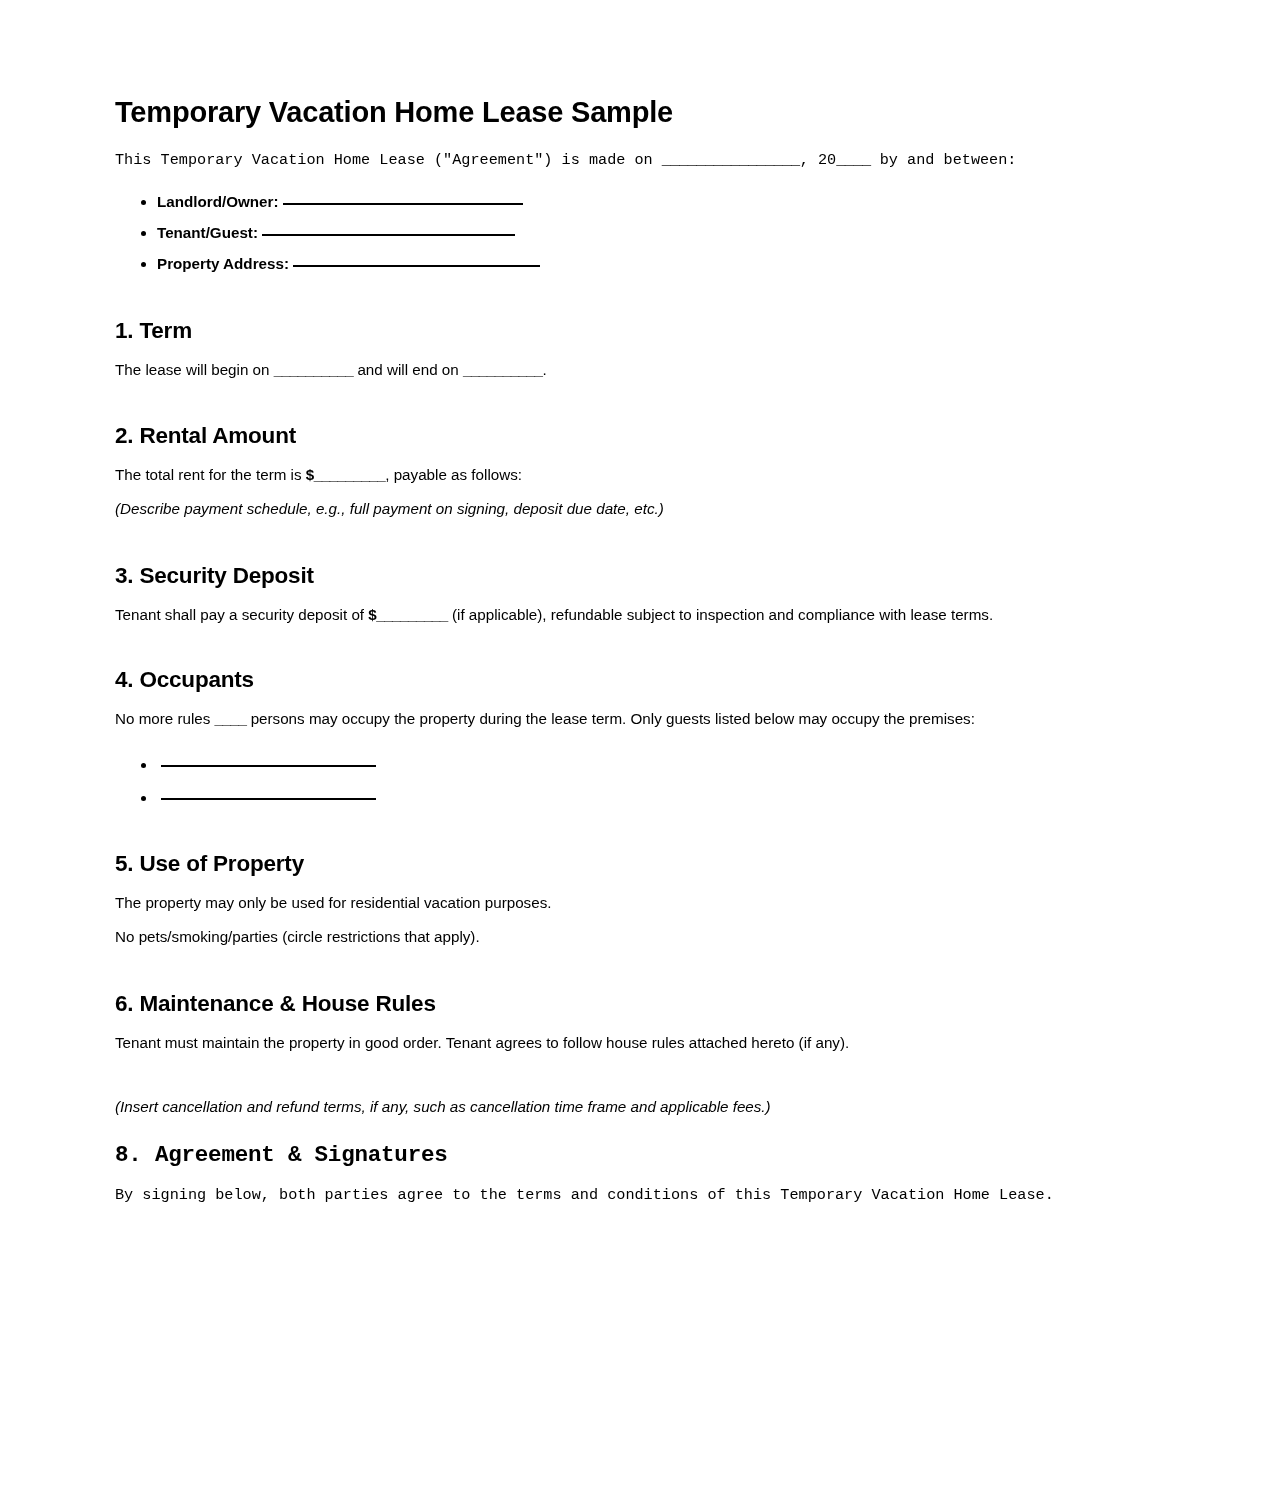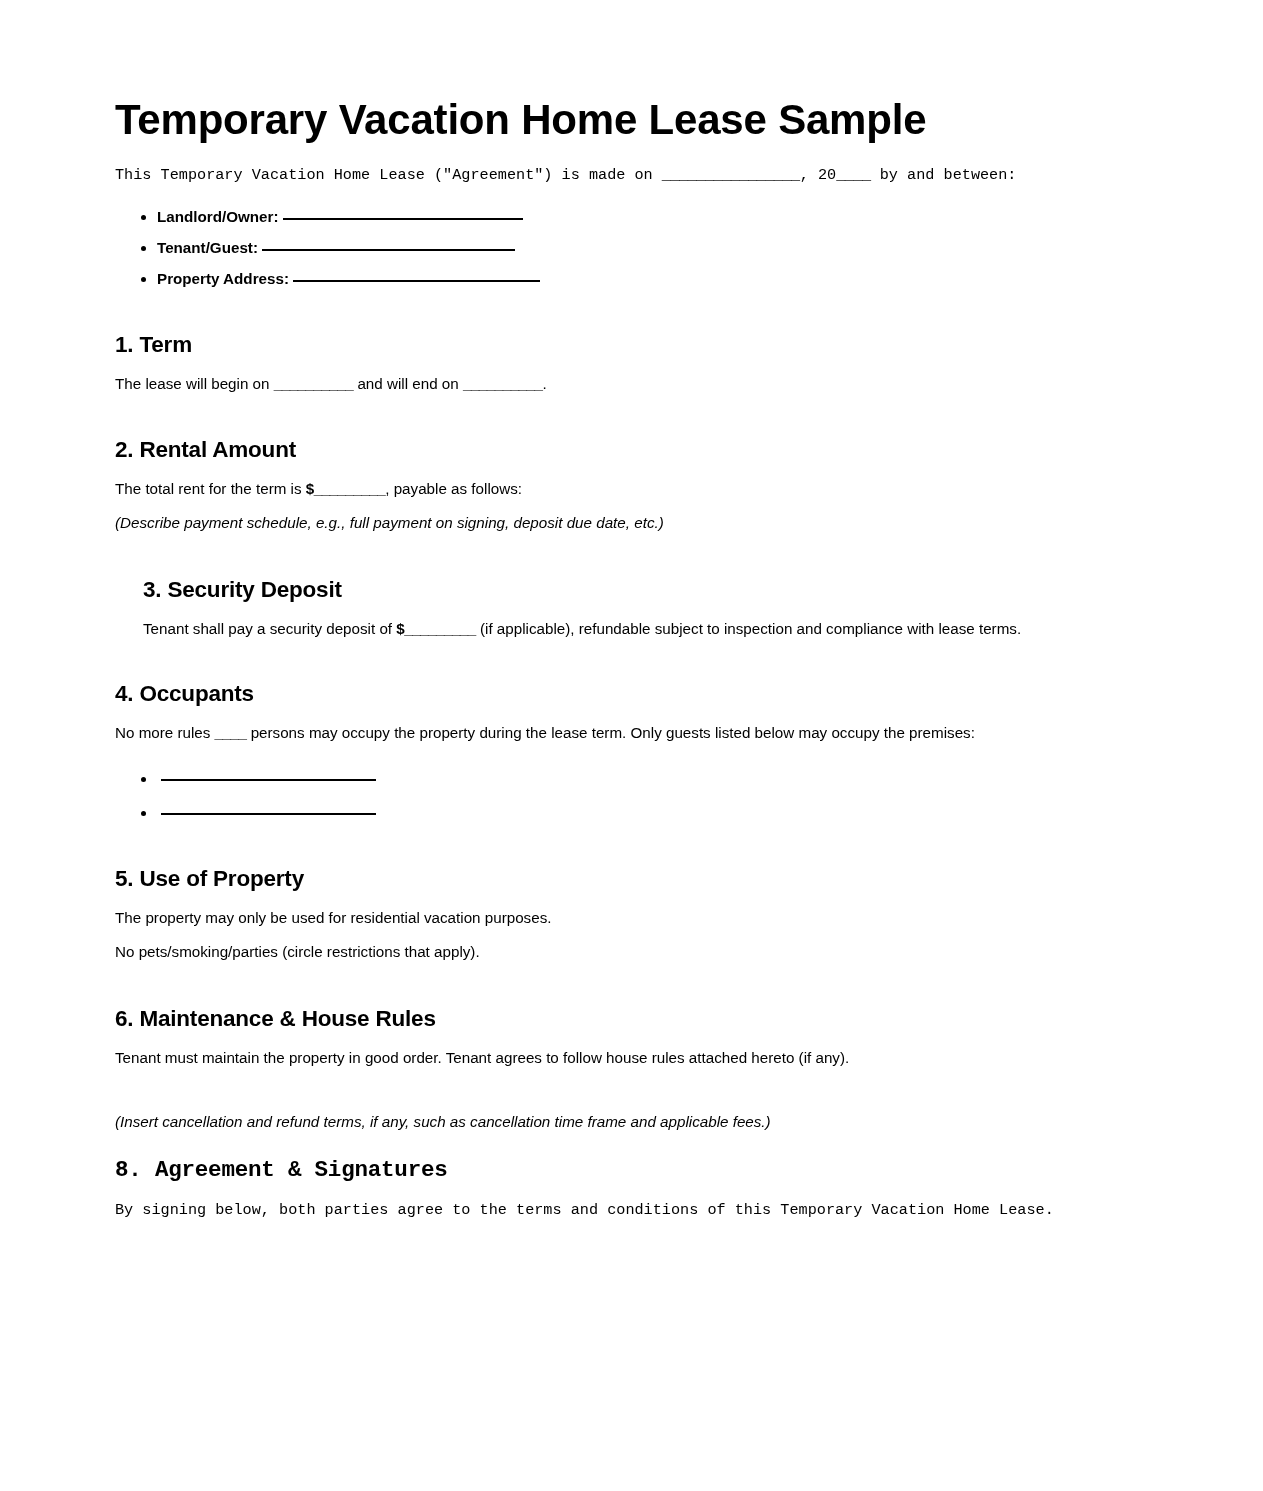--- a/index.html
+++ b/index.html
@@ -17,21 +17,21 @@
   }
   .page {
     position: relative;
     width: 1263px;
     height: 1491px;
     background: #ffffff;
     box-sizing: border-box;
     padding: 96px 140px 0 115px;
   }
   .doc-title {
-    font-size: 42px;
+    font-size: 29px;
     font-weight: bold;
     letter-spacing: -0.2px;
     line-height: 1.12;
     margin: 0 0 22px 0;
   }
   .intro {
     font-size: 15.2px;
     line-height: 1.35;
     margin: 0 0 0 0;
     font-family: Liberation Mono, monospace;
@@ -95,21 +95,21 @@
   }
   .occ-list li .rule {
     display: inline-block;
     width: 215px;
     border-bottom: 2px solid #000;
     vertical-align: 3px;
     margin-left: 4px;
   }
   .sec-1 { margin-top: 43px; }
   .sec-2 { margin-top: 41px; }
-  .sec-3 { margin-top: 42px; margin-left: 28px; }
+  .sec-3 { margin-top: 42px; }
   .sec-4 { margin-top: 40px; }
   .sec-5 { margin-top: 43px; }
   .sec-6 { margin-top: 42px; }
   .sec-7 { margin-top: 42px; }
   .sec-8 { margin-top: 24px; font-family: Liberation Mono, monospace; }
 </style>
 </head>
 <body>
 
 <div class="page">

